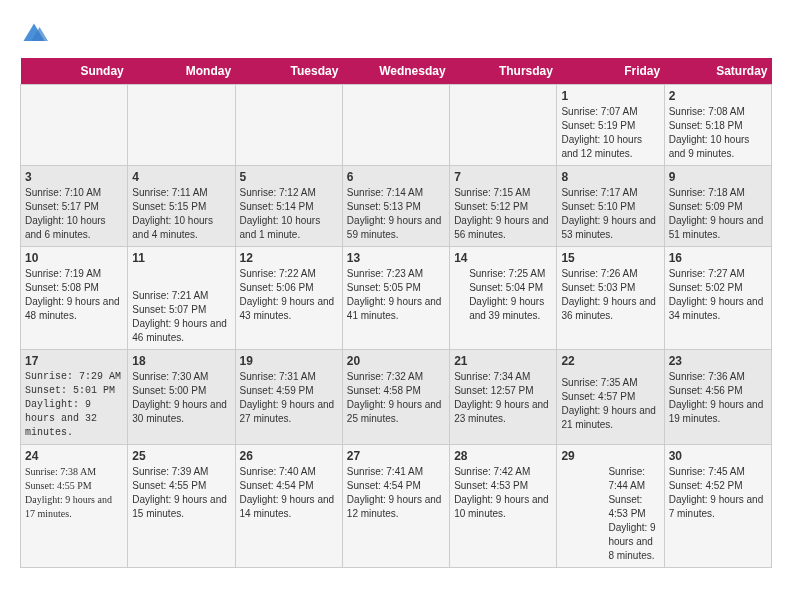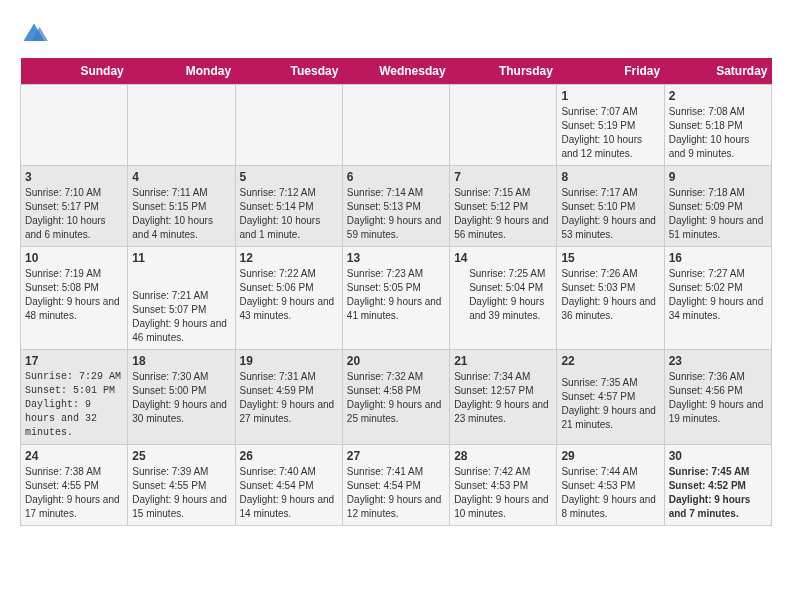--- a/index.html
+++ b/index.html
@@ -268,21 +268,21 @@
         <td>
           <span class="day-number">23</span>
           <div class="day-info" style="white-space: pre-line;">Sunrise: 7:36 AM
 Sunset: 4:56 PM
 Daylight: 9 hours and 19 minutes.</div>
         </td>
       </tr>
       <tr>
         <td>
           <span class="day-number">24</span>
-          <div class="day-info" style="white-space: pre-line;">Sunrise: 7:38 AM
+          <div class="day-info" style="white-space: pre-line; font-family: Liberation Serif, serif;">Sunrise: 7:38 AM
 Sunset: 4:55 PM
 Daylight: 9 hours and 17 minutes.</div>
         </td>
         <td>
           <span class="day-number">25</span>
           <div class="day-info" style="white-space: pre-line;">Sunrise: 7:39 AM
 Sunset: 4:55 PM
 Daylight: 9 hours and 15 minutes.</div>
         </td>
         <td>
@@ -298,25 +298,25 @@
 Daylight: 9 hours and 12 minutes.</div>
         </td>
         <td>
           <span class="day-number">28</span>
           <div class="day-info" style="white-space: pre-line;">Sunrise: 7:42 AM
 Sunset: 4:53 PM
 Daylight: 9 hours and 10 minutes.</div>
         </td>
         <td>
           <span class="day-number">29</span>
-          <div class="day-info" style="white-space: pre-line;">Sunrise: 7:44 AM
+          <div class="day-info" style="white-space: pre-line; margin-left: 47px;">Sunrise: 7:44 AM
 Sunset: 4:53 PM
 Daylight: 9 hours and 8 minutes.</div>
         </td>
         <td>
           <span class="day-number">30</span>
-          <div class="day-info" style="white-space: pre-line; font-weight: bold;">Sunrise: 7:45 AM
+          <div class="day-info" style="white-space: pre-line;">Sunrise: 7:45 AM
 Sunset: 4:52 PM
 Daylight: 9 hours and 7 minutes.</div>
         </td>
       </tr>
     </tbody>
 </table>
 
 </body></html>

